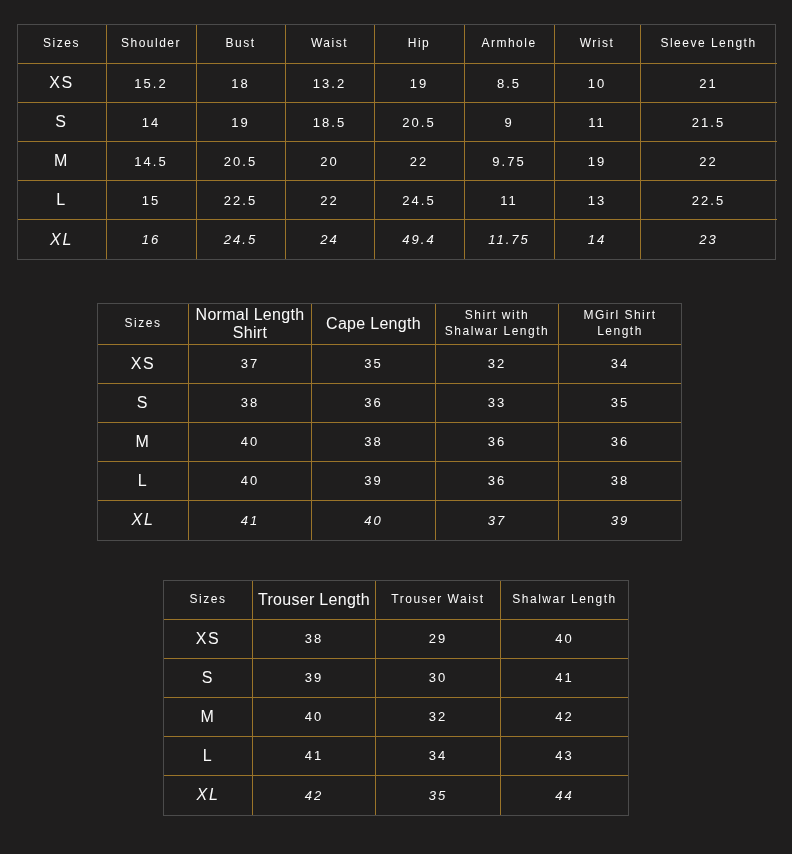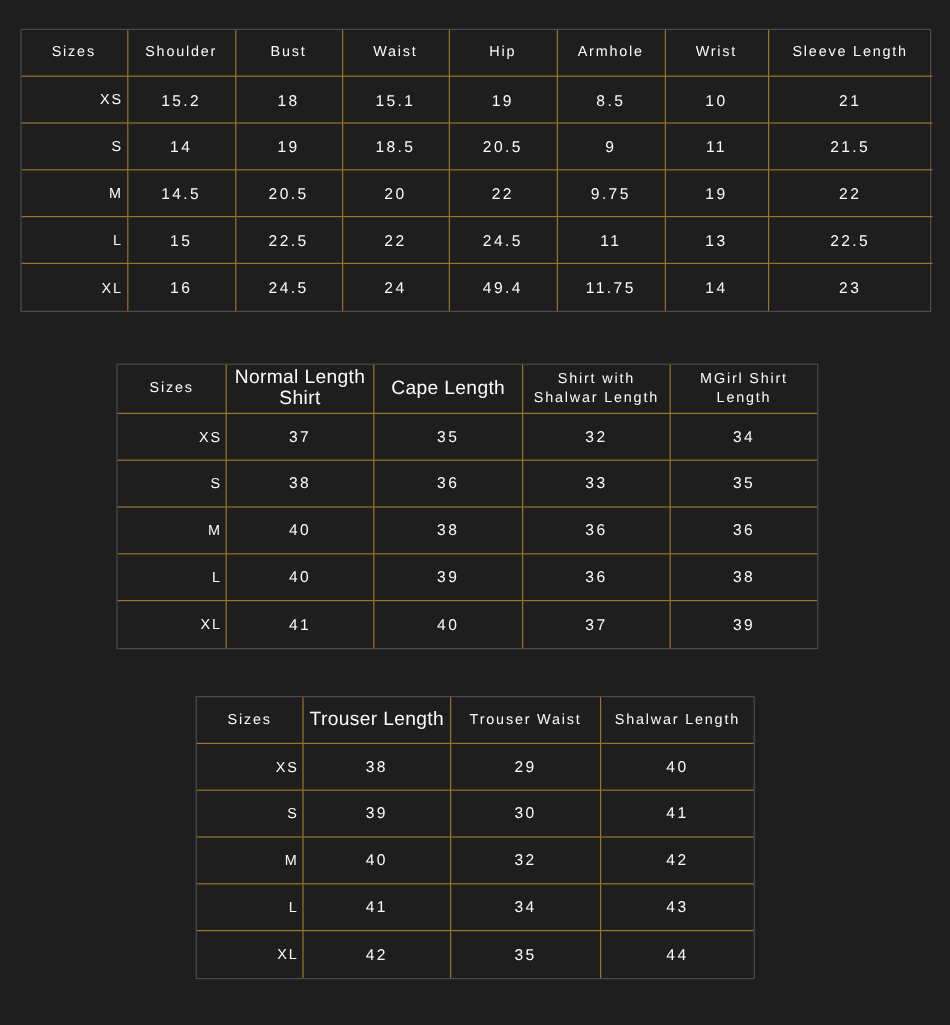--- a/index.html
+++ b/index.html
@@ -32,42 +32,41 @@
     box-sizing: border-box;
     border-right: 1px solid var(--grid, #9a7429);
     border-bottom: 1px solid var(--grid, #9a7429);
     height: 39px;
     text-align: center;
     vertical-align: middle;
     padding: 2px 3px;
     overflow: hidden;
   }
   .size-table th:last-child, .size-table td:last-child { border-right: none; }
-  .size-table tbody tr:last-child td { border-bottom: none; }
+  .size-table tbody tr:last-child td { border-bottom: none; font-style: italic; }
 
   th.compact {
     font-size: 12px;
     font-weight: normal;
     letter-spacing: 1.5px;
     line-height: 1.3;
   }
   th.large {
     font-size: 16px;
     font-weight: normal;
     letter-spacing: 0.3px;
     line-height: 1.12;
   }
   td.value-cell {
     font-size: 13px;
     letter-spacing: 2px;
   }
   td.size-cell {
-    font-size: 12px;
+    font-size: 16px;
     letter-spacing: 1.6px;
-    text-align: right;
   }
 
   
   .t1 col.c0{width:89px}.t1 col.c1{width:90px}.t1 col.c2{width:89px}.t1 col.c3{width:89px}
   .t1 col.c4{width:90px}.t1 col.c5{width:90px}.t1 col.c6{width:86px}.t1 col.c7{width:136px}
   .t2 col.c0{width:91px}.t2 col.c1{width:123px}.t2 col.c2{width:124px}.t2 col.c3{width:123px}.t2 col.c4{width:122px}
   .t3 col.c0{width:89px}.t3 col.c1{width:123px}.t3 col.c2{width:125px}.t3 col.c3{width:127px}
 </style>
 </head>
 <body>
@@ -96,21 +95,21 @@
             <th class="compact">Armhole</th>
             <th class="compact">Wrist</th>
             <th class="compact">Sleeve Length</th>
           </tr>
         </thead>
       <tbody>
           <tr>
             <td class="size-cell">XS</td>
             <td class="value-cell">15.2</td>
             <td class="value-cell">18</td>
-            <td class="value-cell">15.1</td>
+            <td class="value-cell">13.2</td>
             <td class="value-cell">19</td>
             <td class="value-cell">8.5</td>
             <td class="value-cell">10</td>
             <td class="value-cell">21</td>
           </tr>
           <tr>
             <td class="size-cell">S</td>
             <td class="value-cell">14</td>
             <td class="value-cell">19</td>
             <td class="value-cell">18.5</td>

